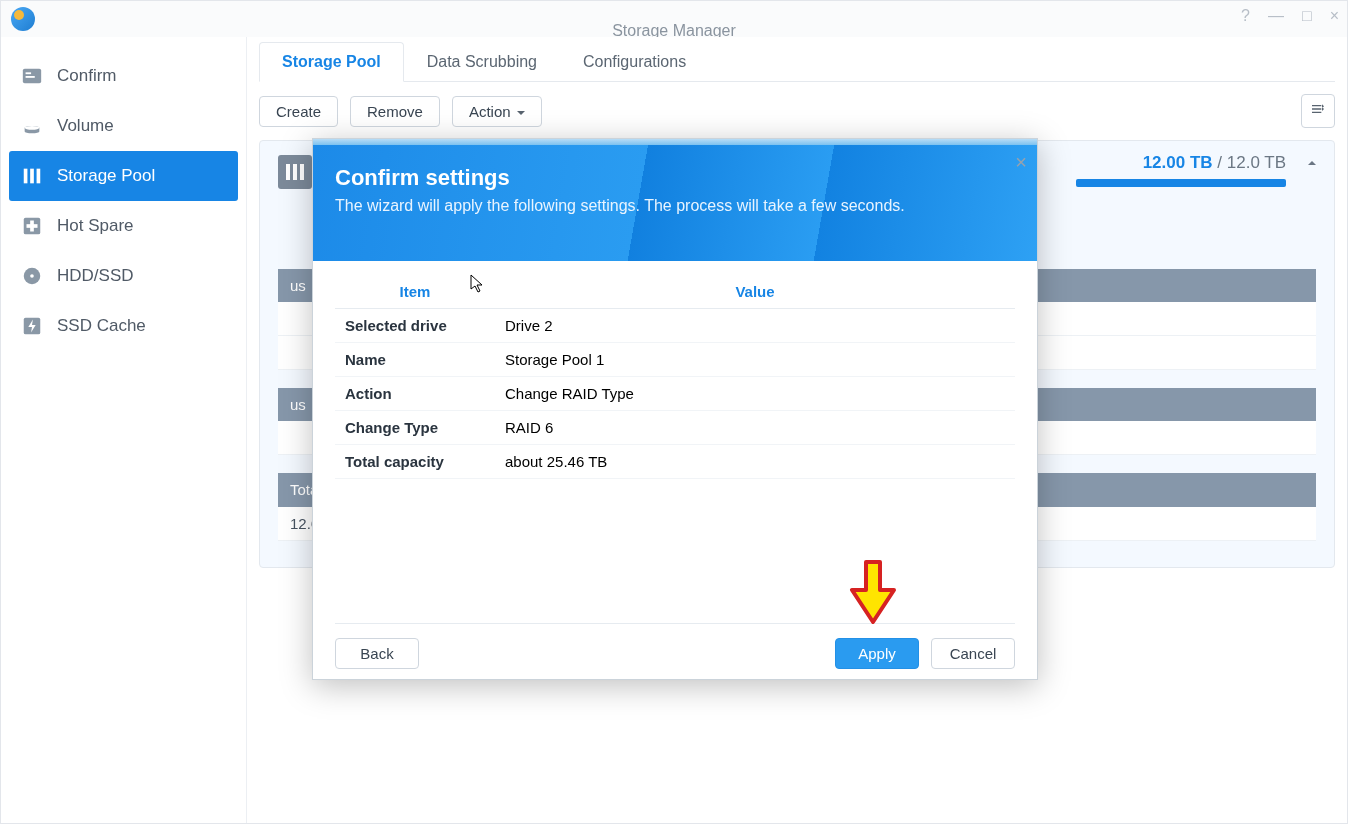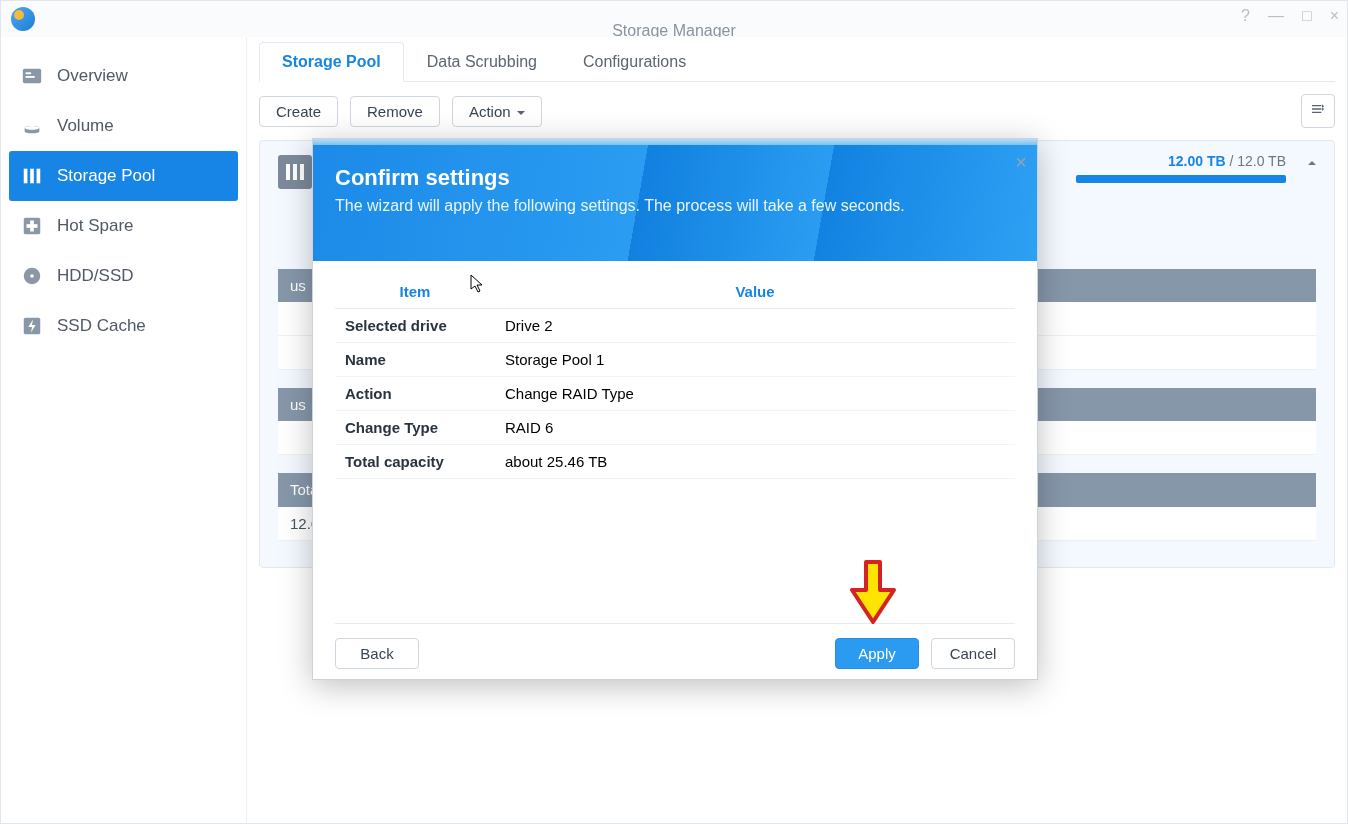--- a/index.html
+++ b/index.html
@@ -36,21 +36,21 @@
   .toolbar .spacer { flex:1; }
   .reorder-btn { width:34px; height:34px; border:1px solid #cfd6de; border-radius:4px; background:#fff; display:flex; align-items:center; justify-content:center; cursor:pointer; }
 
   .pool-card { border:1px solid #e3e8ee; border-radius:4px; background:#f4f9ff; padding:14px 18px 26px 18px; margin-bottom:10px; position:relative; }
   .pool-head { display:flex; align-items:center; gap:14px; }
   .pool-icon { width:34px; height:34px; background:#7c8a9a; border-radius:3px; display:flex; align-items:center; justify-content:center; }
   .pool-icon svg { fill:#fff; width:24px; height:24px; }
   .pool-title { font-size:18px; font-weight:700; color:#2b3642; }
   .pool-status { font-size:15px; color:#55b463; margin-left:6px; font-weight:500; }
   .pool-right { position:absolute; right:48px; top:12px; text-align:right; }
-  .pool-size { font-size:14px; color:#6b7784; }
+  .pool-size { font-size:17px; color:#6b7784; }
   .pool-size .used { color:#1785e5; font-weight:600; }
   .pool-bar { width:210px; height:8px; background:#e4eaf1; border-radius:2px; margin-top:6px; }
   .pool-bar > div { height:100%; background:#1785e5; border-radius:2px; width:100%; }
   .chevron { position:absolute; right:14px; top:14px; color:#6a7684; cursor:pointer; }
 
   .sub-tables { margin-top:80px; }
   .data-table { width:100%; border-collapse:collapse; margin-top:18px; }
   .data-table th { background:#8697aa; color:#fff; font-weight:500; text-align:left; padding:8px 12px; font-size:15px; }
   .data-table td { background:#fff; border-bottom:1px solid #edf1f5; padding:8px 12px; font-size:15px; color:#475361; }
   .health-ok { color:#55b463; }
@@ -98,21 +98,21 @@
 
     <div class="sidebar">
       <div class="item">
         <span class="ico">
             <svg viewBox="0 0 24 24">
               <rect x="2" y="4" width="20" height="16" rx="2"></rect>
               <rect x="5" y="8" width="6" height="2" fill="#fff"></rect>
               <rect x="5" y="12" width="10" height="2" fill="#fff"></rect>
             </svg>
           </span>
-        <span>Overview</span>
+        <span>Confirm</span>
       </div>
       <div class="item">
         <span class="ico">
             <svg viewBox="0 0 24 24">
               <path d="M4 14c0-1 3.5-2 8-2s8 1 8 2v4c0 1-3.5 2-8 2s-8-1-8-2z"></path>
               <ellipse cx="12" cy="14" rx="8" ry="2" fill="#fff"></ellipse>
             </svg>
           </span>
         <span>Volume</span>
       </div>

